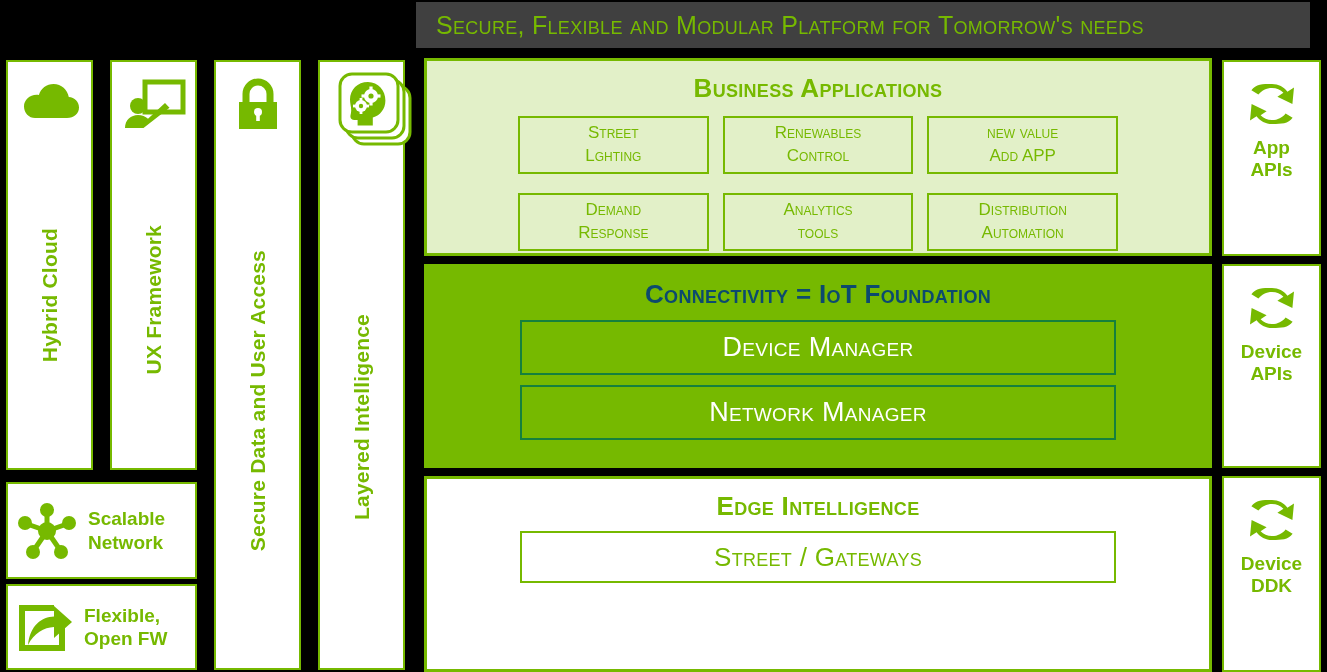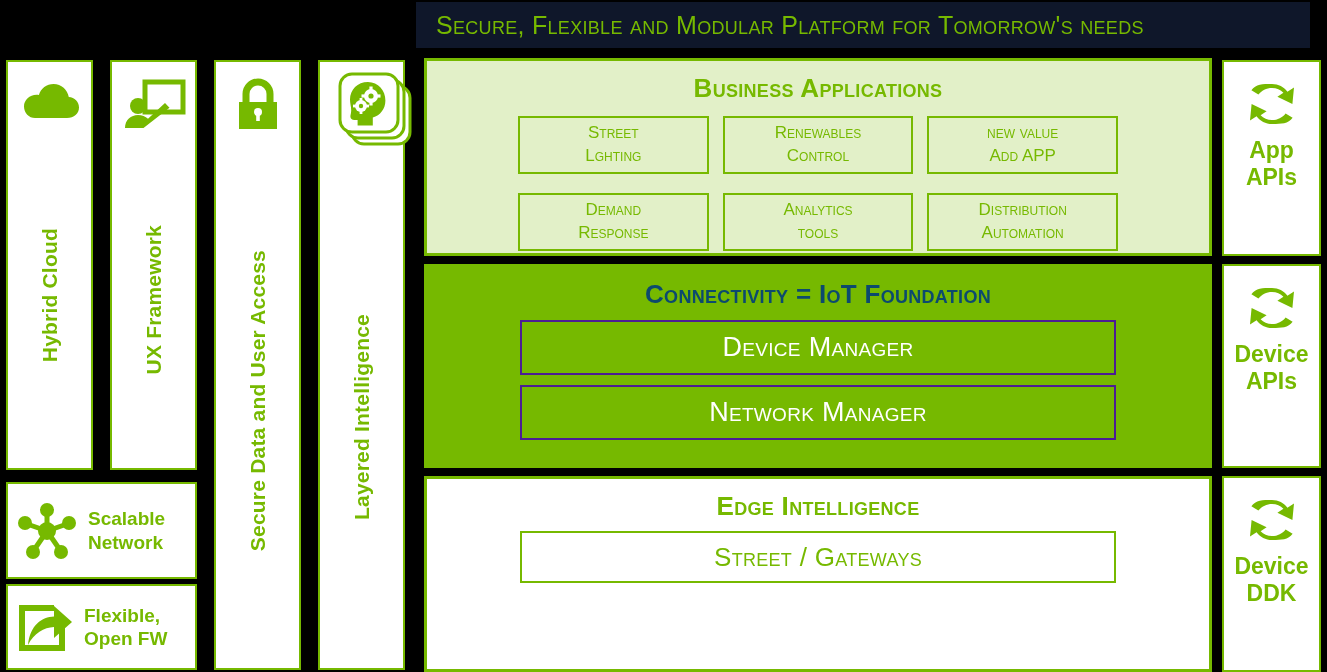--- a/index.html
+++ b/index.html
@@ -26,21 +26,21 @@
     border: 2px solid #76b900;
   }
 
   
   #title-bar {
     position: absolute;
     left: 414px;
     top: 0px;
     width: 898px;
     height: 50px;
-    background: #0f172a;
+    background: #404040;
     border: 2px solid #000000;
     display: flex;
     align-items: center;
     padding-left: 20px;
   }
   .title-text {
     color: #76b900;
     font-size: 25px;
     font-weight: 400;
     font-variant: small-caps;
@@ -95,21 +95,21 @@
   .apipanel {
     display: flex;
     flex-direction: column;
     align-items: center;
     padding-top: 16px;
   }
   .apipanel .api-label {
     margin-top: 7px;
     color: #76b900;
     font-weight: bold;
-    font-size: 23px;
+    font-size: 19px;
     line-height: 1.18;
     text-align: center;
   }
 
   
   #biz-apps {
     position: absolute;
     left: 424px;
     top: 58px;
     width: 788px;
@@ -155,21 +155,21 @@
     height: 204px;
     background: #76b900;
     border: 3px solid #76b900;
     padding-top: 12px;
   }
   #connectivity .section-heading { color: #0c4a6e; }
   .conn-tile {
     width: 596px;
     height: 55px;
     margin: 10px auto 0;
-    border: 2px solid #4c1d95;
+    border: 2px solid #15803d;
     display: flex;
     align-items: center;
     justify-content: center;
     color: #ffffff;
     font-variant: small-caps;
     font-size: 27px;
     letter-spacing: 0.3px;
     text-align: center;
   }
 

